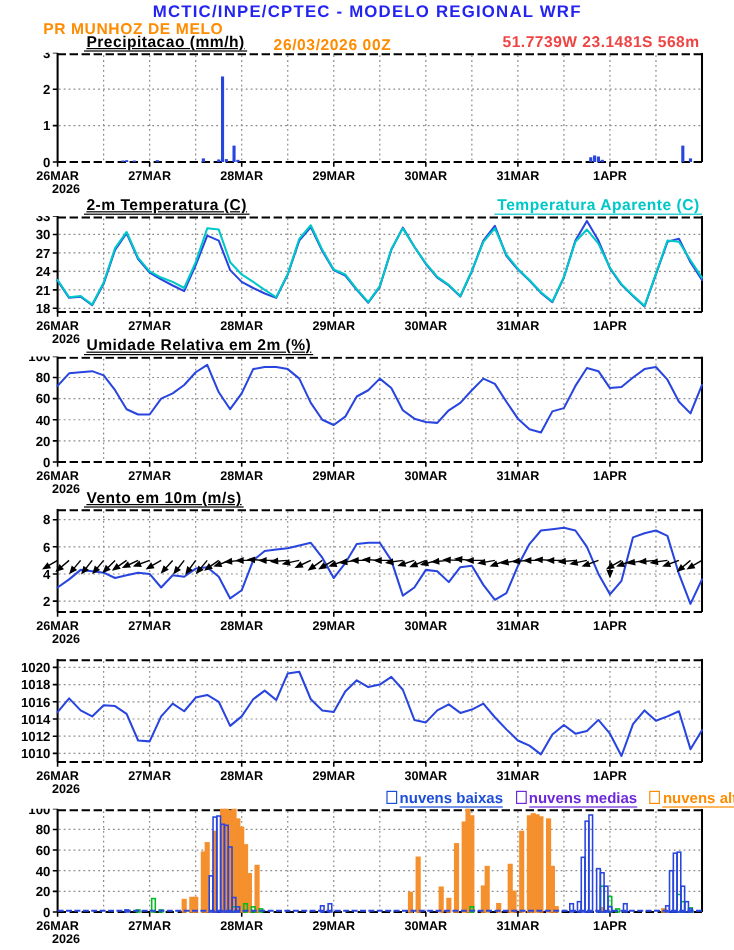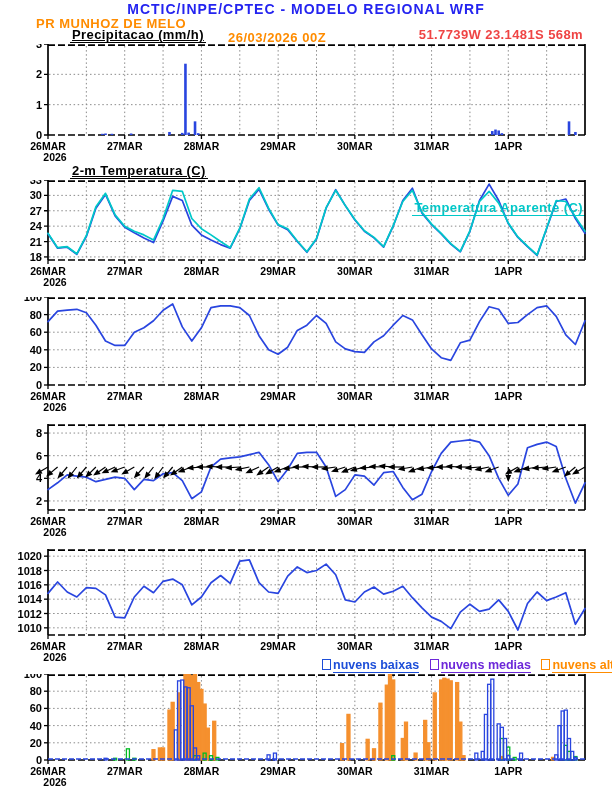--- a/index.html
+++ b/index.html
@@ -99,21 +99,21 @@
       <rect x="491.0035714285714" y="87.05666666666667" width="2.6" height="3.943333333333328" fill="#2945df"></rect>
       <rect x="494.2" y="85.54" width="2.6" height="5.459999999999994" fill="#2945df"></rect>
       <rect x="497.39642857142854" y="86.45" width="2.6" height="4.549999999999997" fill="#2945df"></rect>
       <rect x="500.59285714285716" y="89.18" width="2.6" height="1.8199999999999932" fill="#2945df"></rect>
       <rect x="567.7178571428572" y="77.35" width="2.6" height="13.650000000000006" fill="#2945df"></rect>
       <rect x="574.1107142857143" y="87.96666666666667" width="2.6" height="3.0333333333333314" fill="#2945df"></rect>
     </svg>
 
   <div class="trow" style="top:163px">
     <span class="ptitle">2-m Temperatura (C)</span>
-    <span class="ptitle2" style="color: rgb(0, 200, 200); margin-top: 37px;">Temperatura Aparente (C)</span>
+    <span class="ptitle2" style="color: rgb(0, 200, 200);">Temperatura Aparente (C)</span>
   </div>
   <svg class="plot" style="top:180px" width="612" height="108">
       <line x1="86.35714285714286" y1="2" x2="86.35714285714286" y2="79" class="grid"></line>
       <line x1="124.71428571428571" y1="2" x2="124.71428571428571" y2="79" class="grid"></line>
       <line x1="163.07142857142856" y1="2" x2="163.07142857142856" y2="79" class="grid"></line>
       <line x1="201.42857142857142" y1="2" x2="201.42857142857142" y2="79" class="grid"></line>
       <line x1="239.78571428571428" y1="2" x2="239.78571428571428" y2="79" class="grid"></line>
       <line x1="278.1428571428571" y1="2" x2="278.1428571428571" y2="79" class="grid"></line>
       <line x1="316.5" y1="2" x2="316.5" y2="79" class="grid"></line>
       <line x1="354.85714285714283" y1="2" x2="354.85714285714283" y2="79" class="grid"></line>
@@ -155,20 +155,23 @@
       <line x1="354.85714285714283" y1="80" x2="354.85714285714283" y2="84" class="tick"></line>
       <text x="354.85714285714283" y="95" class="xlab" text-anchor="middle">30MAR</text>
       <line x1="431.57142857142856" y1="80" x2="431.57142857142856" y2="84" class="tick"></line>
       <text x="431.57142857142856" y="95" class="xlab" text-anchor="middle">31MAR</text>
       <line x1="508.2857142857143" y1="80" x2="508.2857142857143" y2="84" class="tick"></line>
       <text x="508.2857142857143" y="95" class="xlab" text-anchor="middle">1APR</text>
       <polyline points="48.0,53.8 57.6,68.2 67.2,67.2 76.8,74.4 86.4,56.4 95.9,28.2 105.5,14.4 115.1,35.9 124.7,47.2 134.3,52.8 143.9,57.9 153.5,62.6 163.1,41.0 172.7,16.4 182.3,20.5 191.8,45.1 201.4,54.9 211.0,60.0 220.6,64.6 230.2,68.2 239.8,48.7 249.4,20.5 259.0,9.2 268.6,29.2 278.1,45.1 287.7,49.7 297.3,61.5 306.9,72.3 316.5,59.0 326.1,28.2 335.7,9.7 345.3,25.6 354.9,40.0 364.4,51.3 374.0,57.9 383.6,67.2 393.2,46.2 402.8,20.5 412.4,8.2 422.0,33.3 431.6,44.6 441.2,53.8 450.8,64.1 460.3,71.8 469.9,51.3 479.5,20.5 489.1,4.1 498.7,20.5 508.3,43.6 517.9,57.4 527.5,66.7 537.1,75.4 546.6,48.7 556.2,21.5 565.8,19.0 575.4,38.5 585.0,53.3" fill="none" stroke="#2945df" stroke-width="1.7" stroke-linejoin="round" stroke-linecap="round"></polyline>
       <polyline points="48.0,53.3 57.6,67.7 67.2,66.7 76.8,73.8 86.4,55.4 95.9,26.7 105.5,13.3 115.1,34.9 124.7,46.2 134.3,51.3 143.9,54.9 153.5,60.0 163.1,38.5 172.7,10.3 182.3,11.3 191.8,38.5 201.4,48.7 211.0,54.9 220.6,61.5 230.2,67.7 239.8,48.2 249.4,19.0 259.0,7.7 268.6,28.2 278.1,44.6 287.7,48.7 297.3,61.0 306.9,71.8 316.5,58.5 326.1,27.7 335.7,10.3 345.3,25.6 354.9,39.5 364.4,50.8 374.0,57.4 383.6,66.7 393.2,45.6 402.8,21.5 412.4,10.3 422.0,32.3 431.6,44.1 441.2,53.3 450.8,63.6 460.3,71.3 469.9,50.8 479.5,21.5 489.1,11.3 498.7,23.1 508.3,43.1 517.9,56.9 527.5,66.2 537.1,74.9 546.6,48.2 556.2,20.5 565.8,21.5 575.4,36.9 585.0,51.3" fill="none" stroke="#00c8c8" stroke-width="1.7" stroke-linejoin="round" stroke-linecap="round"></polyline>
     </svg>
 
+  <div class="trow" style="top:280px">
+    <span class="ptitle">Umidade Relativa em 2m (%)</span>
+  </div>
   <svg class="plot" style="top:297px" width="612" height="116">
       <line x1="86.35714285714286" y1="2" x2="86.35714285714286" y2="87" class="grid"></line>
       <line x1="124.71428571428571" y1="2" x2="124.71428571428571" y2="87" class="grid"></line>
       <line x1="163.07142857142856" y1="2" x2="163.07142857142856" y2="87" class="grid"></line>
       <line x1="201.42857142857142" y1="2" x2="201.42857142857142" y2="87" class="grid"></line>
       <line x1="239.78571428571428" y1="2" x2="239.78571428571428" y2="87" class="grid"></line>
       <line x1="278.1428571428571" y1="2" x2="278.1428571428571" y2="87" class="grid"></line>
       <line x1="316.5" y1="2" x2="316.5" y2="87" class="grid"></line>
       <line x1="354.85714285714283" y1="2" x2="354.85714285714283" y2="87" class="grid"></line>
       <line x1="393.2142857142857" y1="2" x2="393.2142857142857" y2="87" class="grid"></line>
@@ -207,20 +210,23 @@
       <text x="278.1428571428571" y="103" class="xlab" text-anchor="middle">29MAR</text>
       <line x1="354.85714285714283" y1="88" x2="354.85714285714283" y2="92" class="tick"></line>
       <text x="354.85714285714283" y="103" class="xlab" text-anchor="middle">30MAR</text>
       <line x1="431.57142857142856" y1="88" x2="431.57142857142856" y2="92" class="tick"></line>
       <text x="431.57142857142856" y="103" class="xlab" text-anchor="middle">31MAR</text>
       <line x1="508.2857142857143" y1="88" x2="508.2857142857143" y2="92" class="tick"></line>
       <text x="508.2857142857143" y="103" class="xlab" text-anchor="middle">1APR</text>
       <polyline points="48.0,24.6 57.6,14.1 67.2,13.2 76.8,12.3 86.4,15.8 95.9,28.2 105.5,44.0 115.1,48.4 124.7,48.4 134.3,35.2 143.9,30.8 153.5,23.8 163.1,13.2 172.7,7.0 182.3,29.9 191.8,44.0 201.4,30.8 211.0,10.6 220.6,8.8 230.2,8.8 239.8,10.6 249.4,18.5 259.0,38.7 268.6,52.8 278.1,57.2 287.7,50.2 297.3,33.4 306.9,28.2 316.5,18.5 326.1,26.4 335.7,44.9 345.3,51.9 354.9,54.6 364.4,55.4 374.0,44.9 383.6,38.7 393.2,28.2 402.8,18.5 412.4,22.9 422.0,37.8 431.6,51.9 441.2,60.7 450.8,63.4 460.3,45.8 469.9,43.1 479.5,24.6 489.1,9.7 498.7,12.3 508.3,26.4 517.9,25.5 527.5,17.6 537.1,10.6 546.6,8.8 556.2,19.4 565.8,37.8 575.4,47.5 585.0,23.8" fill="none" stroke="#2945df" stroke-width="1.7" stroke-linejoin="round" stroke-linecap="round"></polyline>
     </svg>
 
+  <div class="trow" style="top:407px">
+    <span class="ptitle">Vento em 10m (m/s)</span>
+  </div>
   <svg class="plot" style="top:424px" width="612" height="114">
       <line x1="86.35714285714286" y1="2" x2="86.35714285714286" y2="85" class="grid"></line>
       <line x1="124.71428571428571" y1="2" x2="124.71428571428571" y2="85" class="grid"></line>
       <line x1="163.07142857142856" y1="2" x2="163.07142857142856" y2="85" class="grid"></line>
       <line x1="201.42857142857142" y1="2" x2="201.42857142857142" y2="85" class="grid"></line>
       <line x1="239.78571428571428" y1="2" x2="239.78571428571428" y2="85" class="grid"></line>
       <line x1="278.1428571428571" y1="2" x2="278.1428571428571" y2="85" class="grid"></line>
       <line x1="316.5" y1="2" x2="316.5" y2="85" class="grid"></line>
       <line x1="354.85714285714283" y1="2" x2="354.85714285714283" y2="85" class="grid"></line>
       <line x1="393.2142857142857" y1="2" x2="393.2142857142857" y2="85" class="grid"></line>

